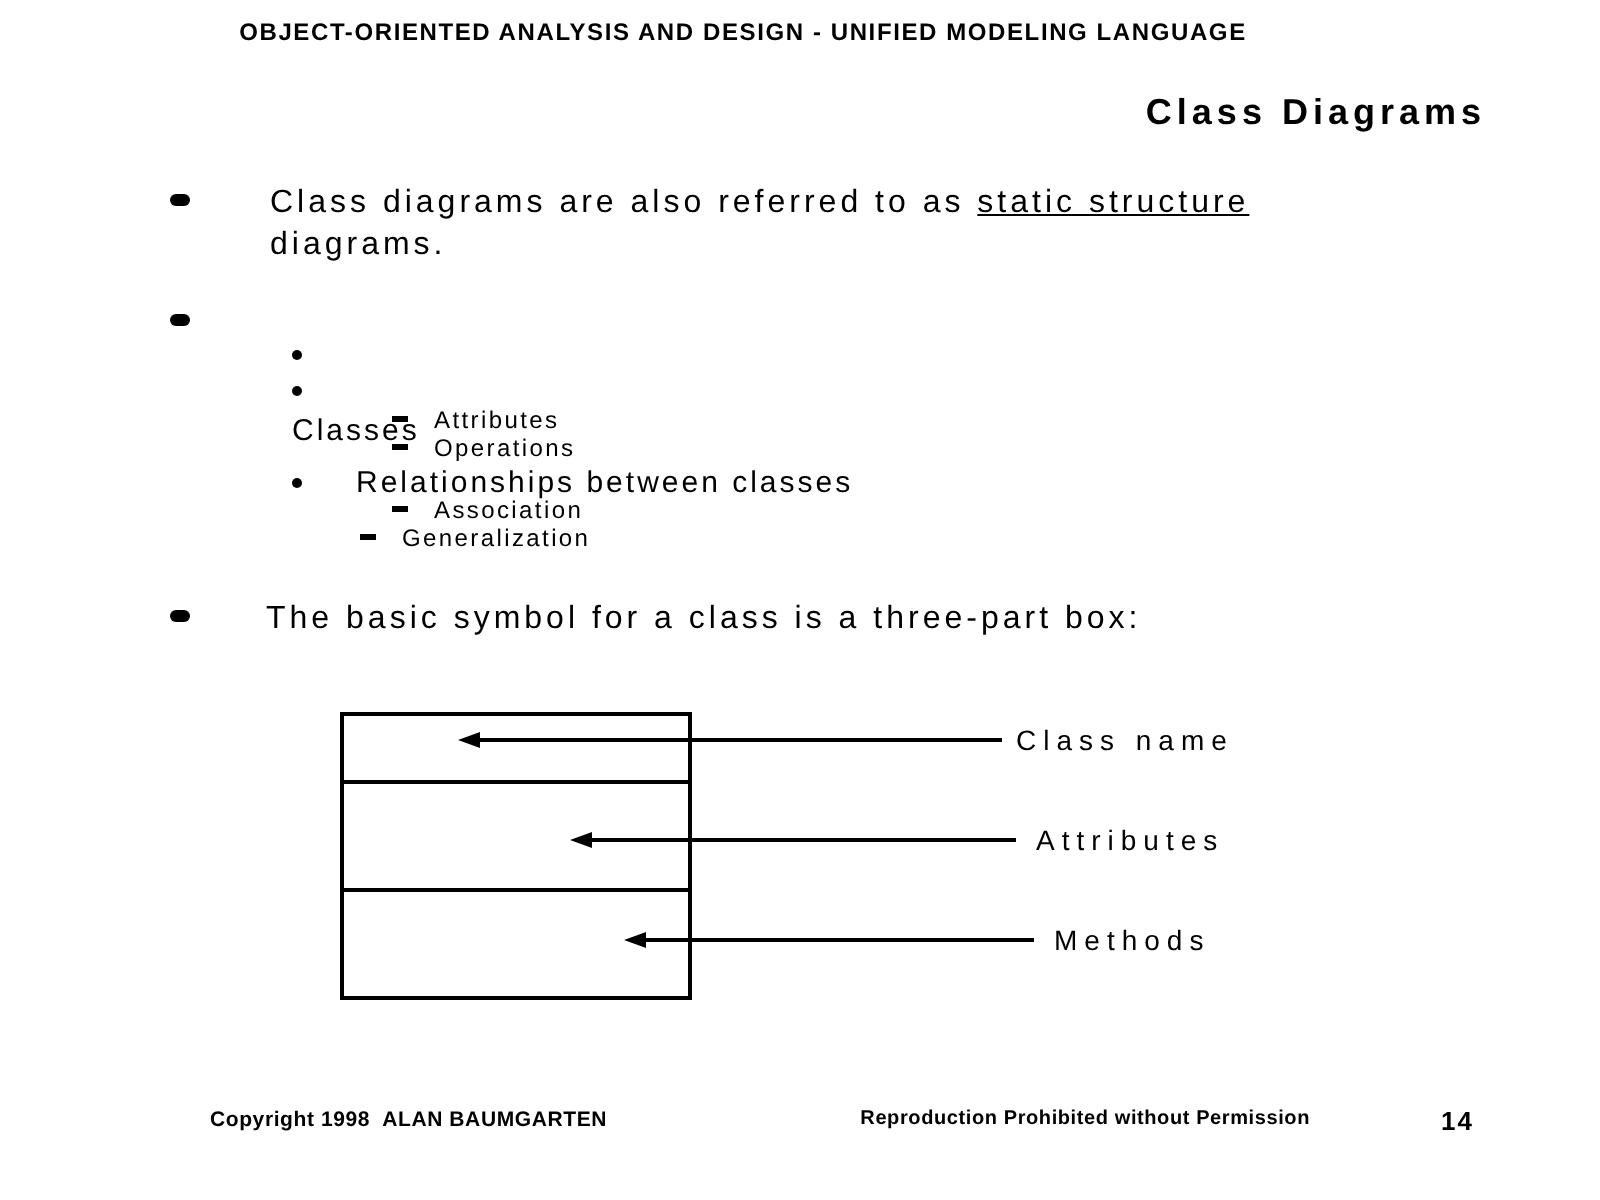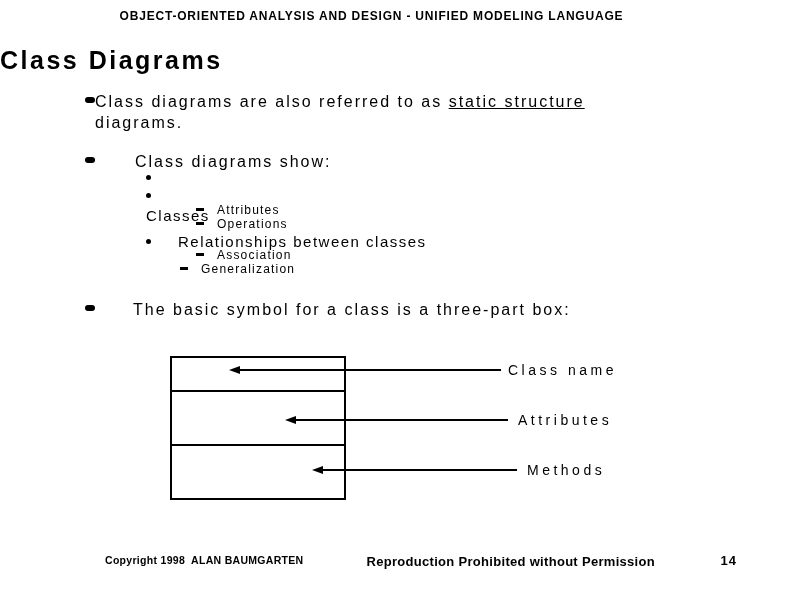--- a/index.html
+++ b/index.html
@@ -17,37 +17,38 @@
 
   
   .course-header {
     left: 0; right: 0; top: 9px;
     text-align: center;
     font-size: 12px; font-weight: bold; letter-spacing: 0.8px;
     white-space: nowrap;
   }
   .slide-title {
     left: 0; right: 0; top: 46px;
-    text-align: left;
-    font-size: 25px; font-weight: bold; letter-spacing: 2.5px;
+    text-align: right;
+    font-size: 18px; font-weight: bold; letter-spacing: 2.5px;
     white-space: nowrap;
+    padding-left: 28px;
   }
 
   
   .row { position: absolute; display: flex; align-items: flex-start; }
   .lvl1-txt { font-size: 16px; letter-spacing: 2px; line-height: 21px; }
   .lvl2-txt { font-size: 15px; letter-spacing: 1.5px; line-height: 18px; white-space: nowrap; }
   .lvl3-txt { font-size: 12px; letter-spacing: 1.2px; line-height: 14px; white-space: nowrap; }
   .u { text-decoration: underline; }
 
   .b-main { width: 10px; height: 6px; background: #000; border-radius: 3px; margin-top: 6px; flex: none; }
   .b-dot  { width: 5px;  height: 5px; background: #000; border-radius: 50%; margin-top: 6px; flex: none; }
   .b-dash { width: 8px;  height: 3px; background: #000; margin-top: 5px; flex: none; }
 
-  .r-b1 { left: 85px; top: 91px; }
+  .r-b1 { left: 85px; top: 91px; gap: 40px; }
   .r-b2 { left: 85px; top: 151px; gap: 40px; }
   .r-b3 { left: 85px; top: 299px; gap: 38px; }
   .r-classes       { left: 146px; top: 169px; gap: 27px; flex-direction: column; }
   .r-internal      { left: 146px; top: 187px; gap: 27px; }
   .r-relationships { left: 146px; top: 233px; gap: 27px; }
   .r-attributes    { left: 196px; top: 203px; gap: 13px; }
   .r-operations    { left: 196px; top: 217px; gap: 13px; }
   .r-association   { left: 196px; top: 248px; gap: 13px; }
   .r-generalization{ left: 180px; top: 262px; gap: 13px; }
 
@@ -82,21 +83,21 @@
   .c3 { left: 527px; top: 461px; }
 
   
   .footer-left {
     left: 105px; top: 554px;
     font-size: 10.5px; font-weight: bold; letter-spacing: 0.3px;
     white-space: pre;
   }
   .footer-right {
     right: 88px; top: 554px;
-    font-size: 13px; font-weight: bold; letter-spacing: 0.3px;
+    font-size: 10px; font-weight: bold; letter-spacing: 0.3px;
     white-space: pre;
   }
   .page-number {
     left: 0; right: 6px; top: 553px;
     text-align: right;
     font-size: 13px; font-weight: bold; letter-spacing: 1px;
   }
 </style>
 </head>
 <body>
@@ -109,21 +110,20 @@
   <div class="row r-b1">
     <span class="b-main"></span>
     <div class="lvl1-txt">
       <span>Class diagrams are also referred to as </span><span class="u">static structure</span><br>
       <span>diagrams.</span>
     </div>
   </div>
 
   <div class="row r-b2">
     <span class="b-main"></span>
-    <div class="lvl1-txt">Class diagrams show:</div>
   </div>
 
   <div class="row r-classes">
     <span class="b-dot"></span>
     <div class="lvl2-txt">Classes</div>
   </div>
 
   <div class="row r-internal">
     <span class="b-dot"></span>
   </div>

